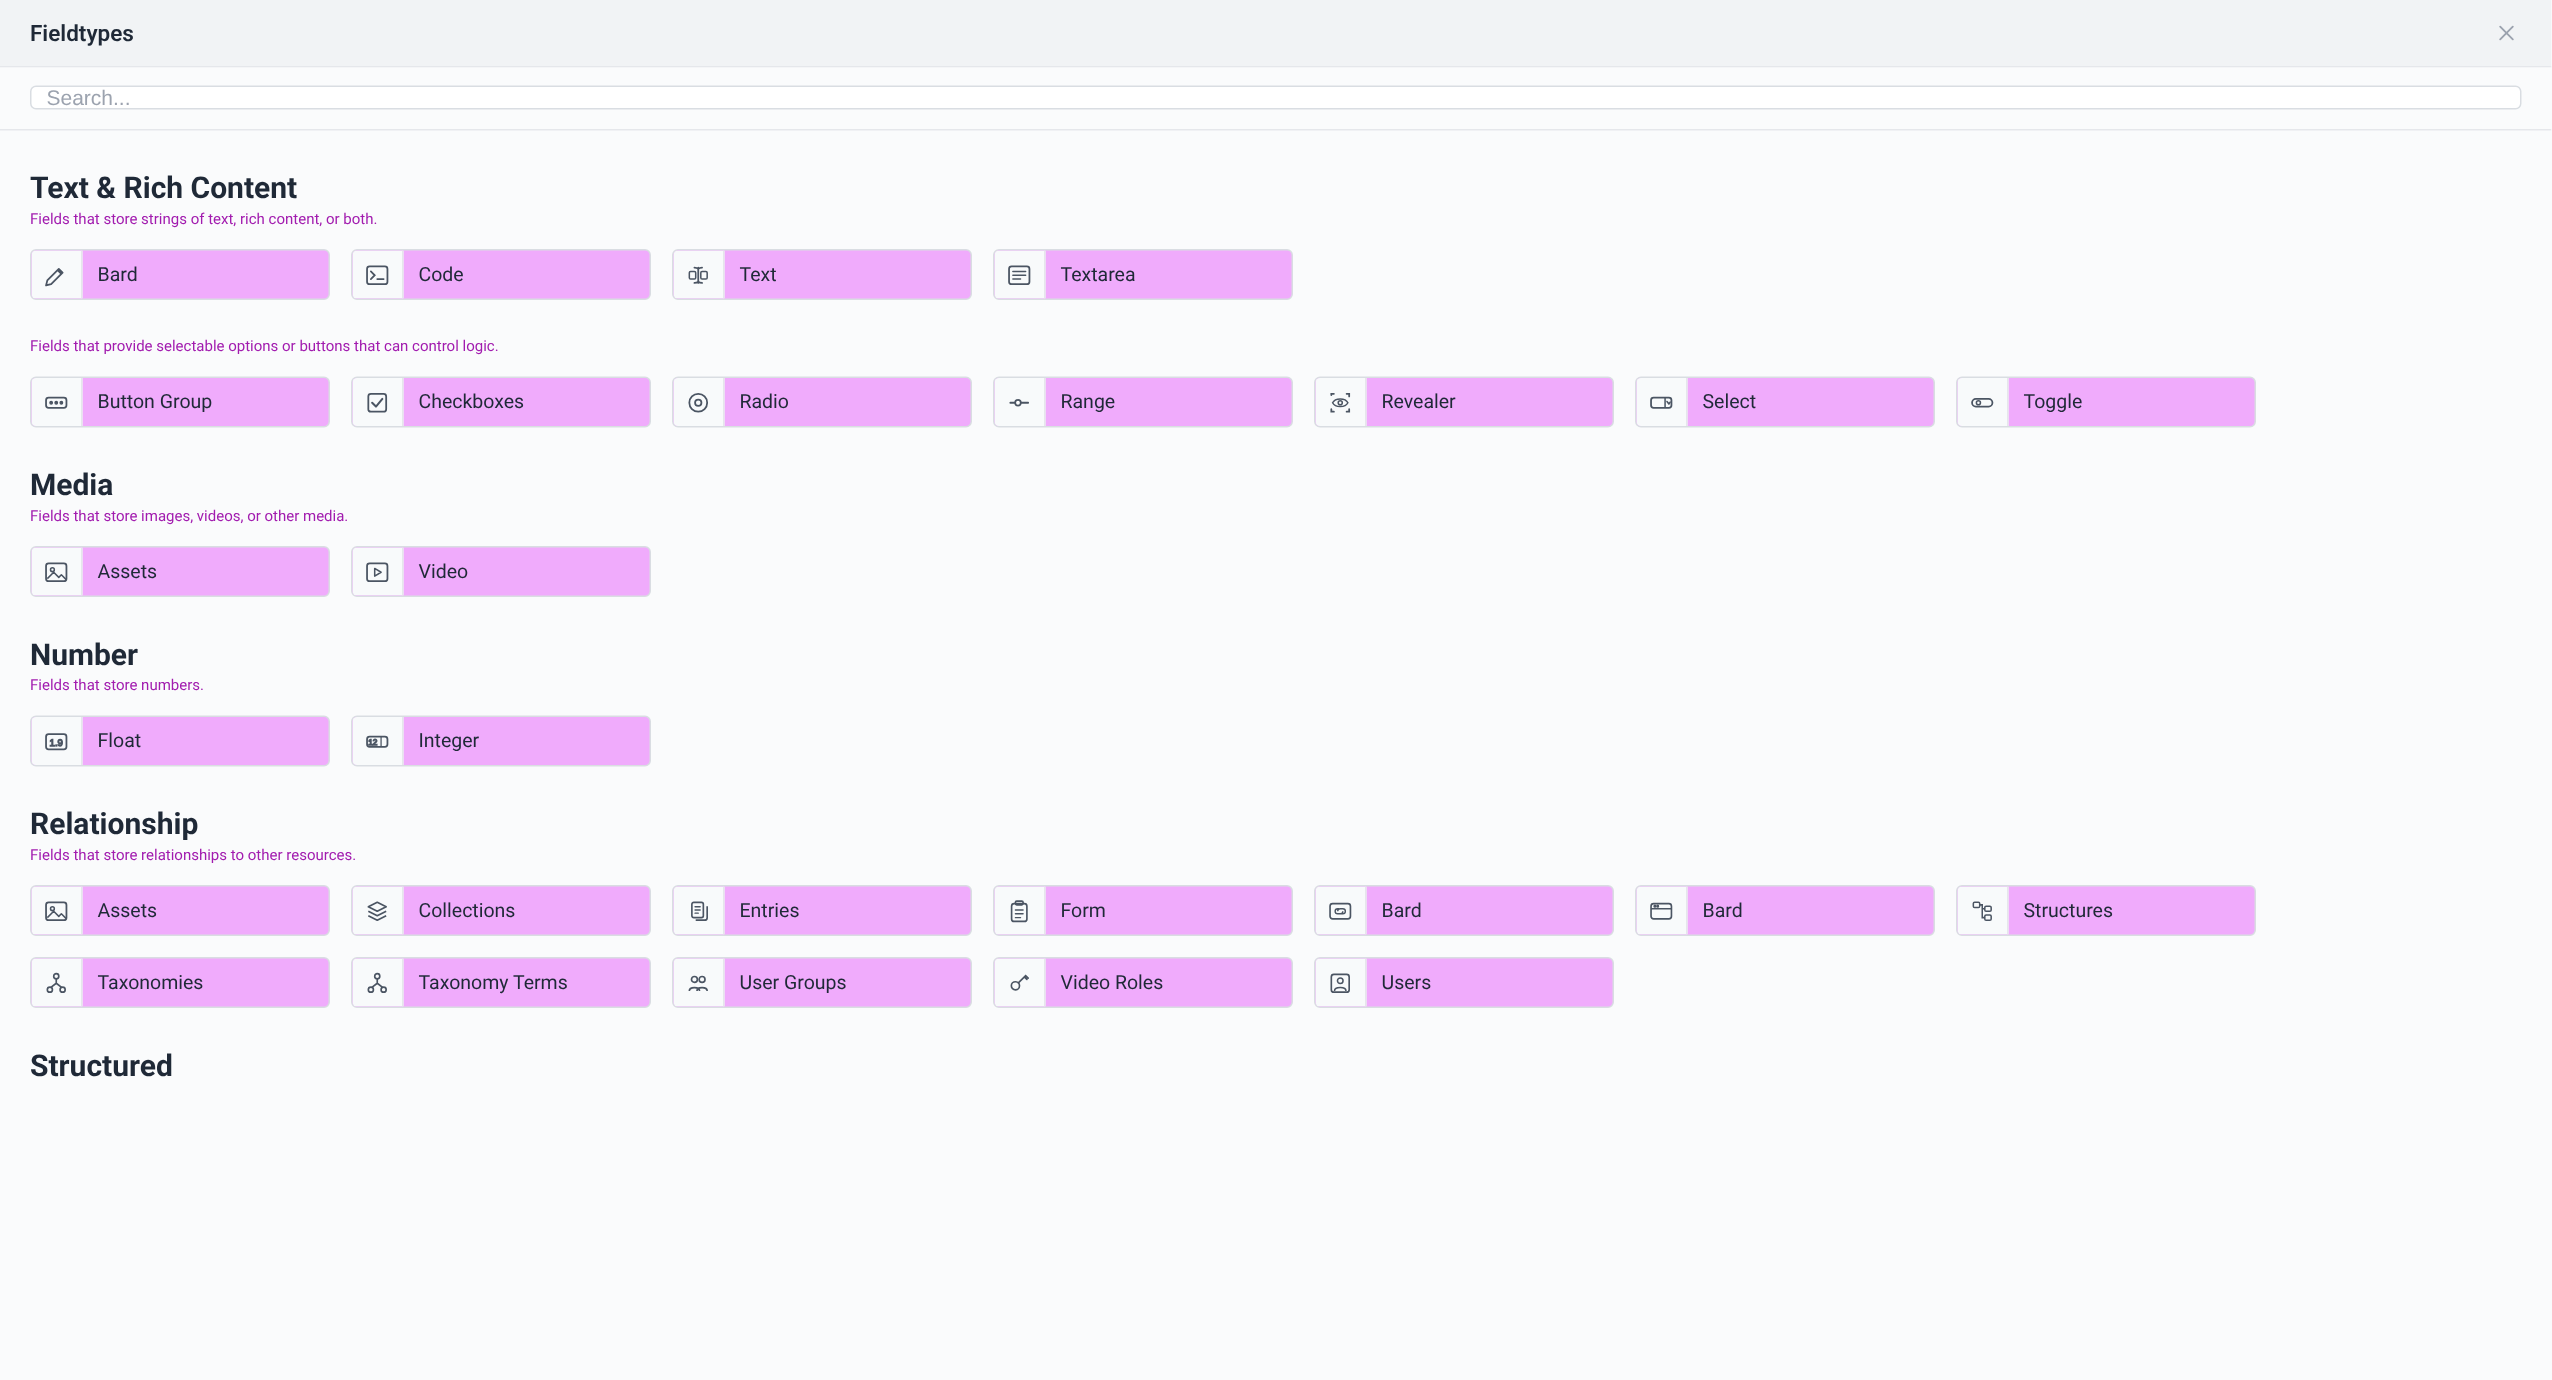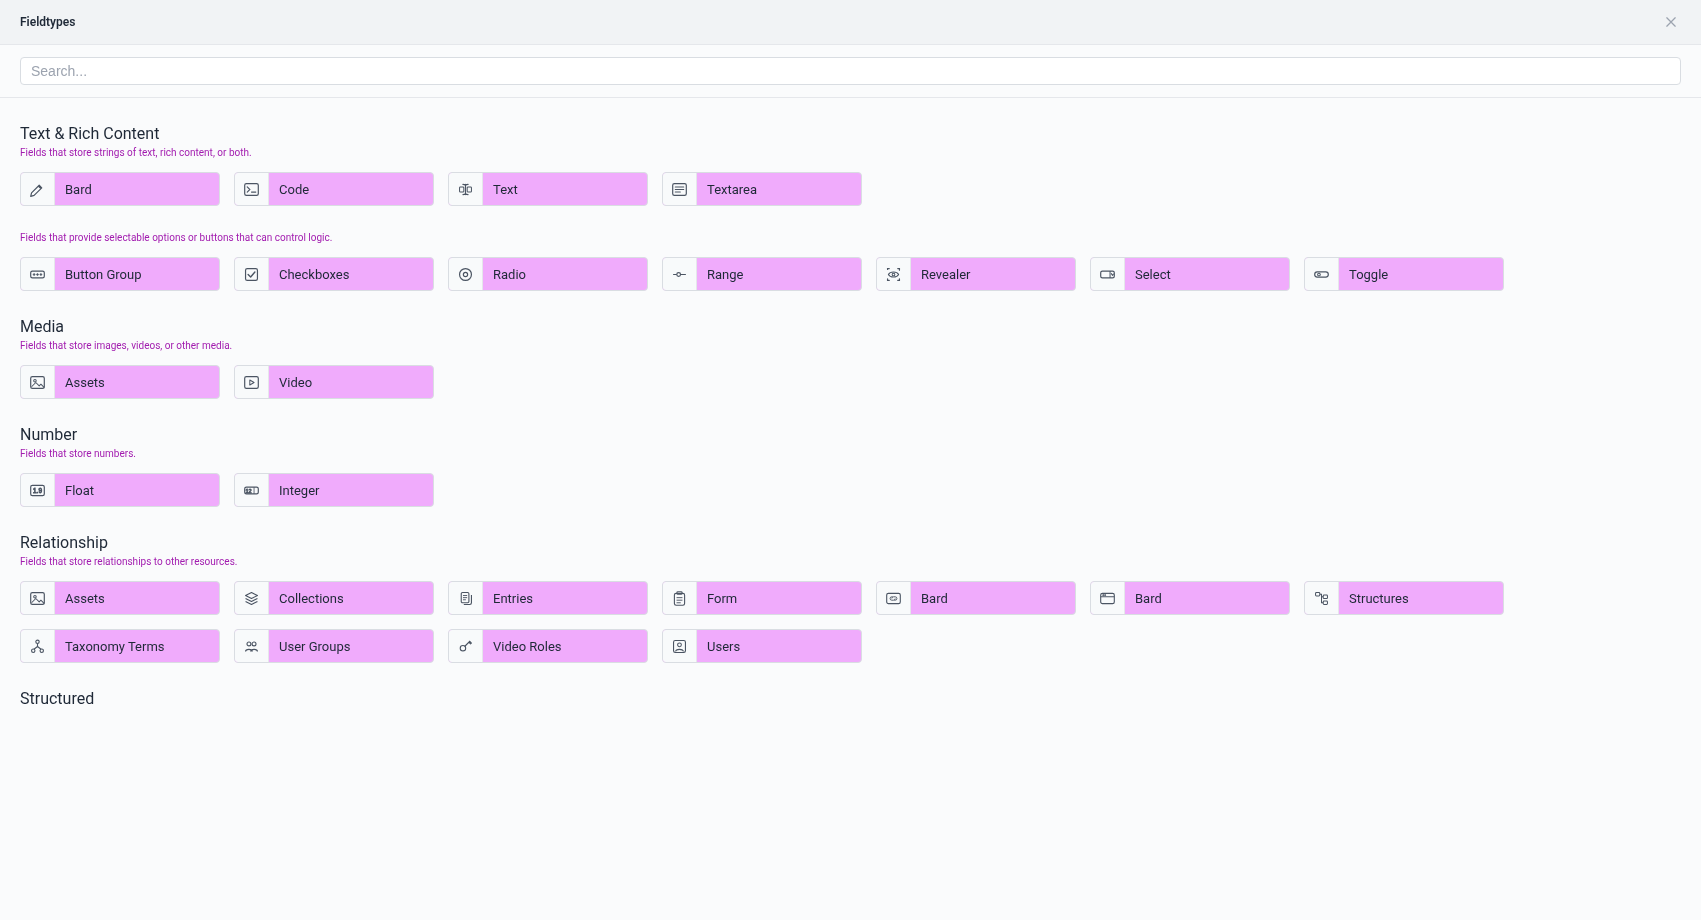--- a/index.html
+++ b/index.html
@@ -21,60 +21,60 @@
   }
   .header {
     display: flex;
     align-items: center;
     justify-content: space-between;
     padding: 12px 20px;
     border-bottom: 1px solid #e5e7eb;
     background: #f1f3f5;
   }
   .header h1 {
-    font-size: 12px;
+    font-size: 15px;
     font-weight: 600;
     color: #1f2937;
   }
   .close-btn {
     width: 20px;
     height: 20px;
     display: flex;
     align-items: center;
     justify-content: center;
     cursor: pointer;
     color: #9ca3af;
   }
   .close-btn svg { width: 14px; height: 14px; }
   .search-row {
     padding: 12px 20px;
     border-bottom: 1px solid #e5e7eb;
     background: #fafbfc;
   }
   .search-input {
     width: 100%;
-    height: 28px;
+    height: 16px;
     border: 1px solid #d9dde2;
     border-radius: 4px;
     padding: 0 10px;
     font-size: 14px;
     color: #374151;
     background: #fff;
     outline: none;
   }
   .search-input::placeholder { color: #9ca3af; }
   .content {
     flex: 1;
     overflow-y: auto;
     padding: 0 20px 20px 20px;
   }
   .group { margin-top: 26px; }
   .group-title {
-    font-size: 16px;
-    font-weight: 400;
+    font-size: 20px;
+    font-weight: 700;
     color: #1f2937;
     margin-bottom: 4px;
   }
   .group-desc {
     font-size: 10px;
     color: #a21caf;
     margin-bottom: 14px;
   }
   .cards {
     display: grid;
@@ -461,20 +461,28 @@
               </svg>
             </div>
             <div class="card-label">Structures</div>
           </div>
           <div class="card">
             <div class="card-icon">
               <svg viewBox="0 0 20 20">
                 <use href="#i-taxonomy"></use>
               </svg>
             </div>
+            <div class="card-label">Taxonomies</div>
+          </div>
+          <div class="card">
+            <div class="card-icon">
+              <svg viewBox="0 0 20 20">
+                <use href="#i-taxonomy"></use>
+              </svg>
+            </div>
             <div class="card-label">Taxonomy Terms</div>
           </div>
           <div class="card">
             <div class="card-icon">
               <svg viewBox="0 0 20 20">
                 <use href="#i-users"></use>
               </svg>
             </div>
             <div class="card-label">User Groups</div>
           </div>

